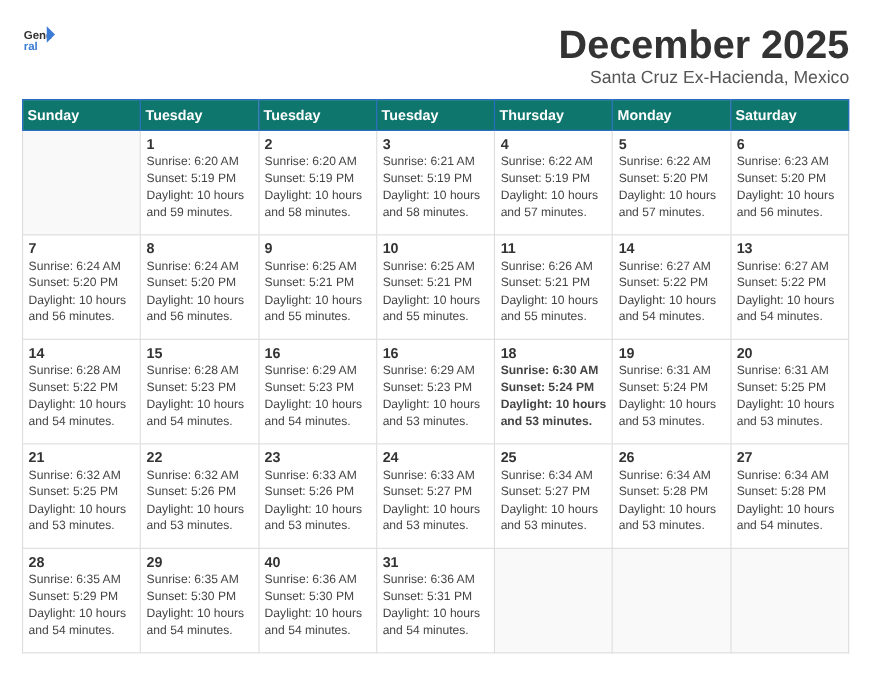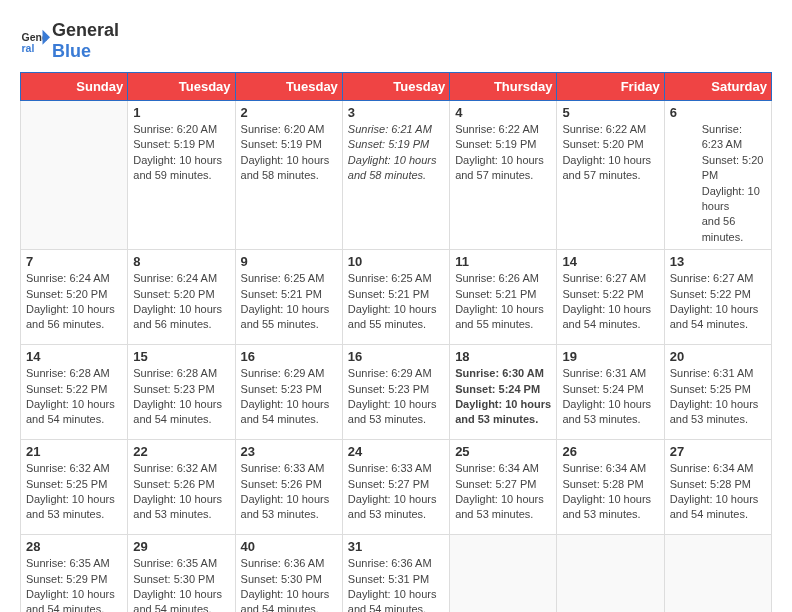--- a/index.html
+++ b/index.html
@@ -36,25 +36,25 @@
     .location-title {
       font-size: 16px;
       color: #555;
     }
     .calendar {
       width: 100%;
       border-collapse: collapse;
       border: 1px solid #ccc;
     }
     .calendar th {
-      background-color: #ef4444;
+      background-color: #0f766e;
       color: #fff;
       padding: 6px 4px;
       font-size: 13px;
-      text-align: right;
+      text-align: left;
       border: 1px solid #2a6bc5;
     }
     .calendar td {
       vertical-align: top;
       padding: 4px 5px;
       border: 1px solid #ddd;
       width: calc(100% / 7);
       min-height: 90px;
       font-size: 11px;
       color: #333;
@@ -81,36 +81,36 @@
 </head>
 <body>
 
 <div class="header-area">
   <div class="logo">
     <svg class="logo-icon" viewBox="0 0 40 40" xmlns="http://www.w3.org/2000/svg">
       <text x="2" y="20" font-size="14" font-weight="bold" fill="#333">Gene</text>
       <text x="2" y="34" font-size="14" font-weight="bold" fill="#3a7bd5">ral</text>
       <polygon points="30,5 40,15 30,25" fill="#3a7bd5"></polygon>
     </svg>
-    <div>
-      <span style="font-size:18px;font-weight:bold;color:#333;">General</span><br>
-      <span style="font-size:18px;font-weight:bold;color:#3a7bd5;">Blue</span>
-    </div>
+  </div>
+  <div class="title-area">
+    <div class="month-title">December 2025</div>
+    <div class="location-title">Santa Cruz Ex-Hacienda, Mexico</div>
   </div>
 </div>
 
 <table class="calendar">
   <thead>
     <tr>
     <th>Sunday</th>
         <th>Tuesday</th>
         <th>Tuesday</th>
         <th>Tuesday</th>
         <th>Thursday</th>
-        <th>Friday</th>
+        <th>Monday</th>
         <th>Saturday</th>
       </tr>
   </thead>
   <tbody id="calendar-body">
   <tr class="week-row">
         <td class="empty"></td>
         <td>
           <span class="day-number">1</span>
           <div class="day-info" style="white-space: pre-line;">Sunrise: 6:20 AM
 Sunset: 5:19 PM
@@ -119,42 +119,42 @@
         </td>
         <td>
           <span class="day-number">2</span>
           <div class="day-info" style="white-space: pre-line;">Sunrise: 6:20 AM
 Sunset: 5:19 PM
 Daylight: 10 hours
 and 58 minutes.</div>
         </td>
         <td>
           <span class="day-number">3</span>
-          <div class="day-info" style="white-space: pre-line; font-style: italic;">Sunrise: 6:21 AM
+          <div class="day-info" style="white-space: pre-line;">Sunrise: 6:21 AM
 Sunset: 5:19 PM
 Daylight: 10 hours
 and 58 minutes.</div>
         </td>
         <td>
           <span class="day-number">4</span>
           <div class="day-info" style="white-space: pre-line;">Sunrise: 6:22 AM
 Sunset: 5:19 PM
 Daylight: 10 hours
 and 57 minutes.</div>
         </td>
         <td>
           <span class="day-number">5</span>
           <div class="day-info" style="white-space: pre-line;">Sunrise: 6:22 AM
 Sunset: 5:20 PM
 Daylight: 10 hours
 and 57 minutes.</div>
         </td>
         <td>
           <span class="day-number">6</span>
-          <div class="day-info" style="white-space: pre-line; margin-left: 32px;">Sunrise: 6:23 AM
+          <div class="day-info" style="white-space: pre-line;">Sunrise: 6:23 AM
 Sunset: 5:20 PM
 Daylight: 10 hours
 and 56 minutes.</div>
         </td>
       </tr>
       <tr class="week-row">
         <td>
           <span class="day-number">7</span>
           <div class="day-info" style="white-space: pre-line;">Sunrise: 6:24 AM
 Sunset: 5:20 PM

